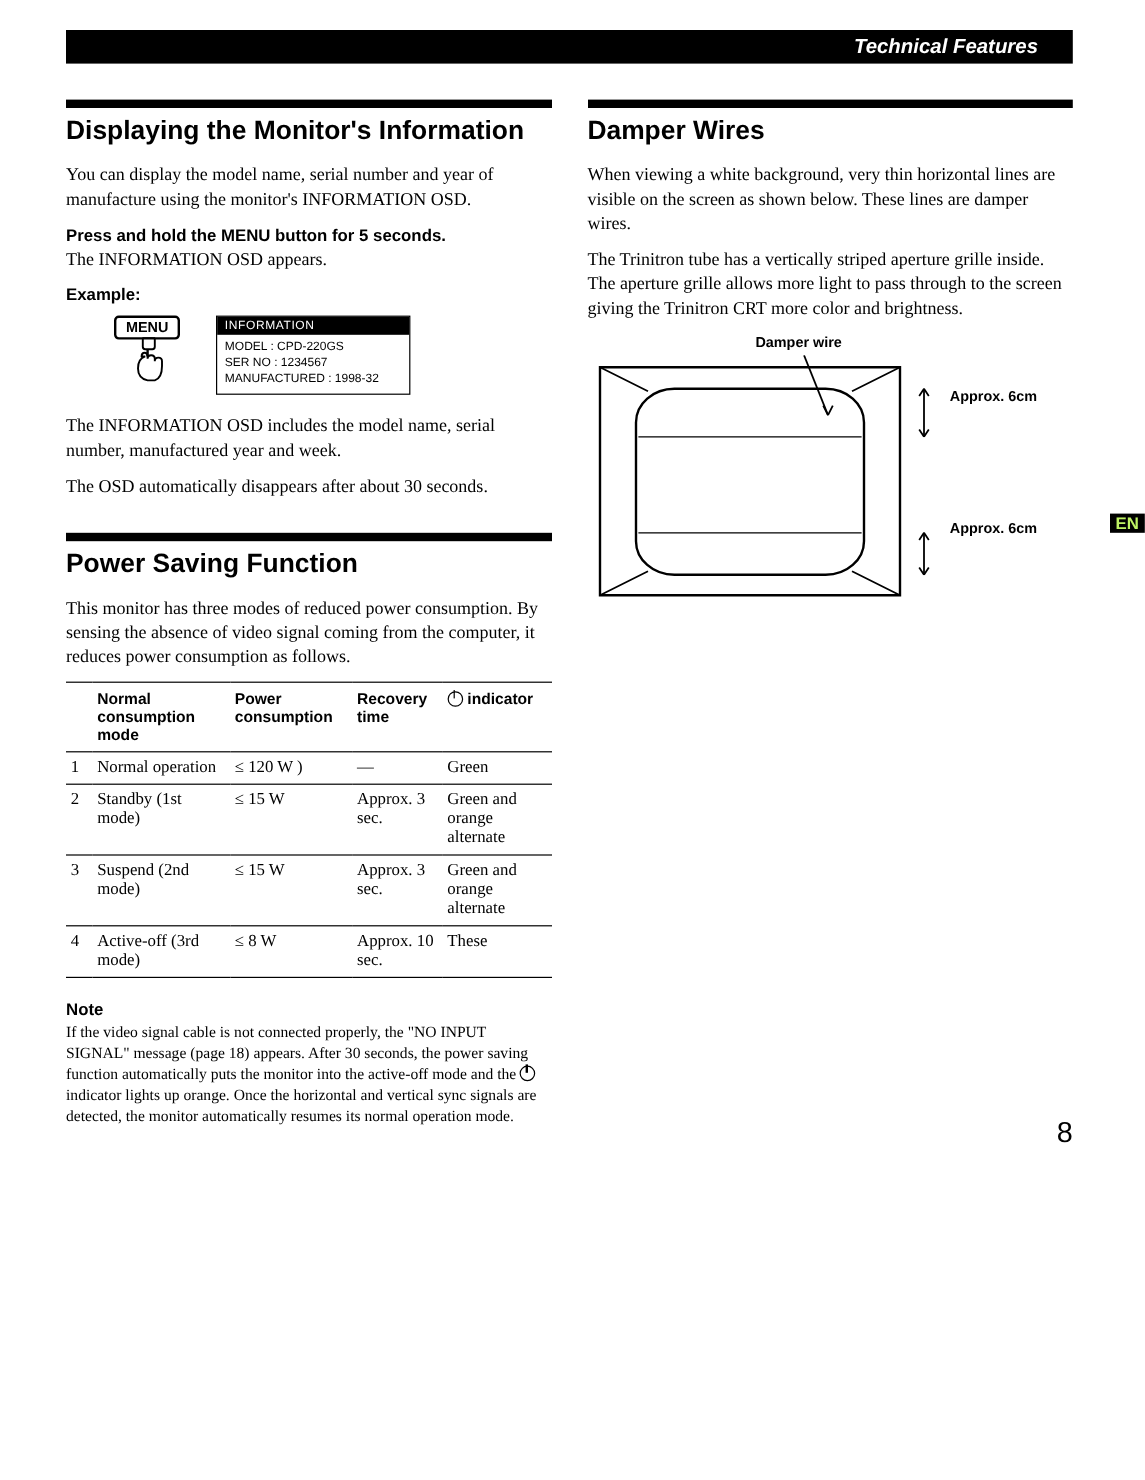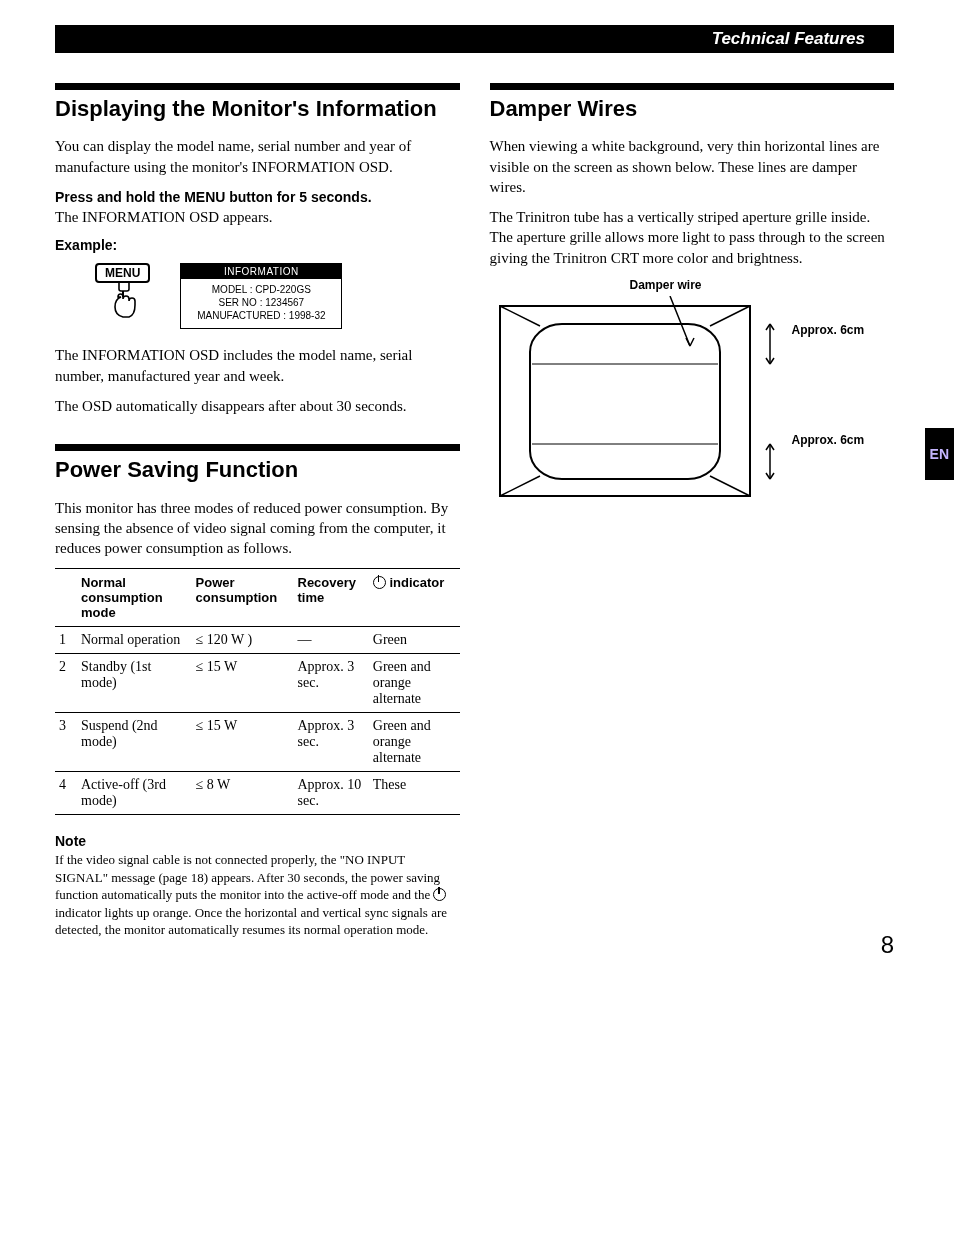--- a/index.html
+++ b/index.html
@@ -80,21 +80,20 @@
     font-size: 12px;
     background: #fff;
   }
   .hand-svg {
     margin-top: -2px;
   }
   .osd-box {
     border: 1px solid #000;
     width: 160px;
     font-family: Arial, Helvetica, sans-serif;
-    text-align: center;
   }
   .osd-header {
     background: #000;
     color: #fff;
     font-size: 10px;
     padding: 2px 6px;
     letter-spacing: 0.5px;
   }
   .osd-body {
     padding: 4px 6px 6px 6px;
@@ -157,25 +156,25 @@
   .approx2 {
     position: absolute;
     left: 302px;
     top: 155px;
   }
   .en-tab {
     position: absolute;
     right: -60px;
     top: 150px;
     background: #000;
-    color: #c4b5fd;
+    color: #bef264;
     font-family: Arial, Helvetica, sans-serif;
     font-weight: 700;
     font-size: 14px;
-    padding: 18px 5px;
+    padding: 0 5px;
   }
   .page-number {
     position: absolute;
     right: 60px;
     bottom: 20px;
     font-family: Arial, Helvetica, sans-serif;
     font-size: 24px;
   }
   .pwr-icon {
     display: inline-block;

